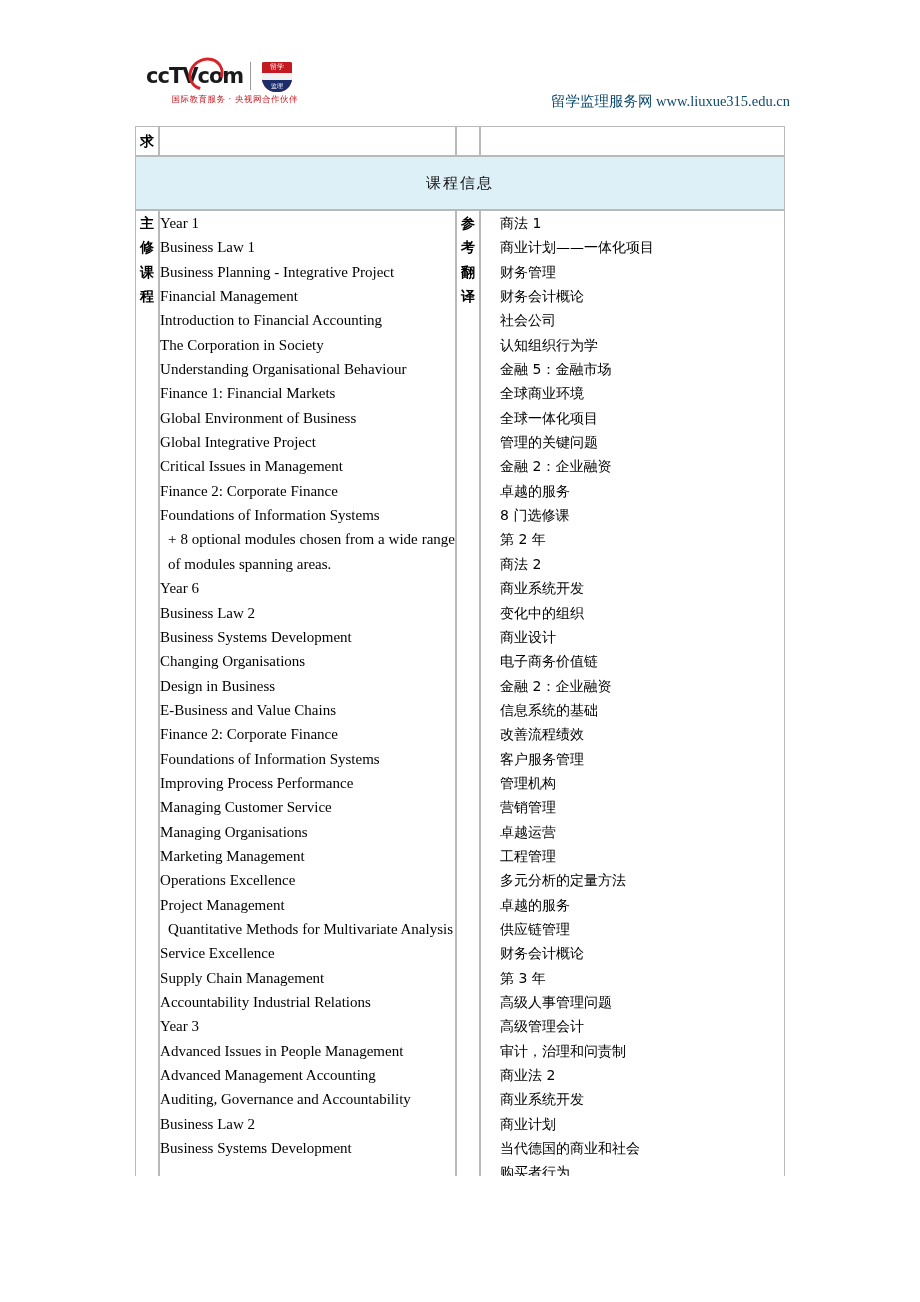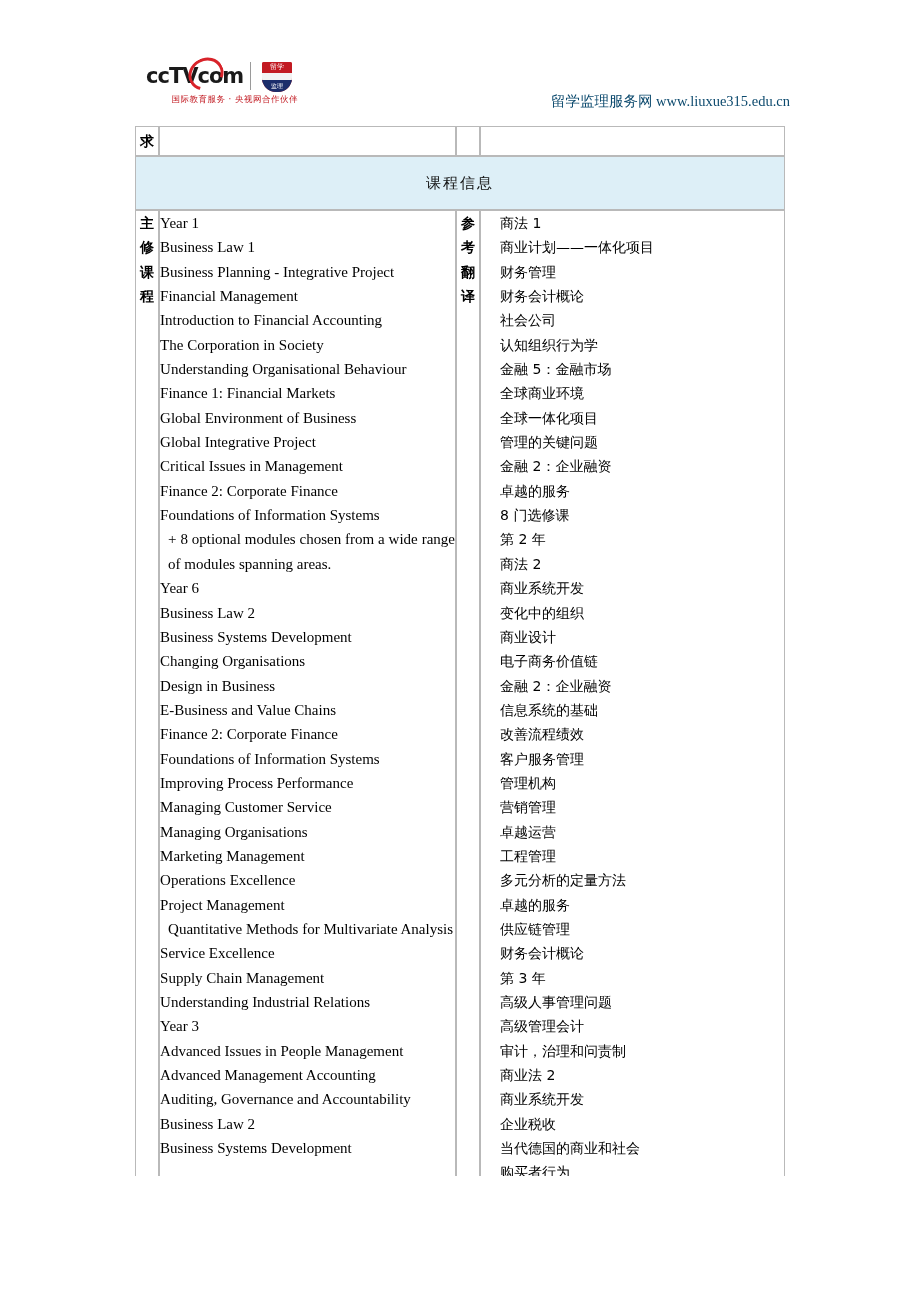--- a/index.html
+++ b/index.html
@@ -310,21 +310,21 @@
               <li>Foundations of Information Systems</li>
               <li>Improving Process Performance</li>
               <li>Managing Customer Service</li>
               <li>Managing Organisations</li>
               <li>Marketing Management</li>
               <li>Operations Excellence</li>
               <li>Project Management</li>
               <li class="wrap">Quantitative Methods for Multivariate Analysis</li>
               <li>Service Excellence</li>
               <li>Supply Chain Management</li>
-              <li>Understanding Industrial Relations</li>
+              <li>Accountability Industrial Relations</li>
               <li>Year 3</li>
               <li>Advanced Issues in People Management</li>
               <li>Advanced Management Accounting</li>
               <li>Auditing, Governance and Accountability</li>
               <li>Business Law 2</li>
               <li>Business Systems Development</li>
             </ul>
       </td>
       <td class="vlabel-cell">
         <div class="vlabel">
@@ -366,21 +366,21 @@
               <li>多元分析的定量方法</li>
               <li>卓越的服务</li>
               <li>供应链管理</li>
               <li>财务会计概论</li>
               <li>第 3 年</li>
               <li>高级人事管理问题</li>
               <li>高级管理会计</li>
               <li>审计，治理和问责制</li>
               <li>商业法 2</li>
               <li>商业系统开发</li>
-              <li>企业税收</li>
+              <li>商业计划</li>
               <li>当代德国的商业和社会</li>
               <li>购买者行为</li>
             </ul>
       </td>
     </tr>
   </tbody>
     </table>
 
 </div>
 

